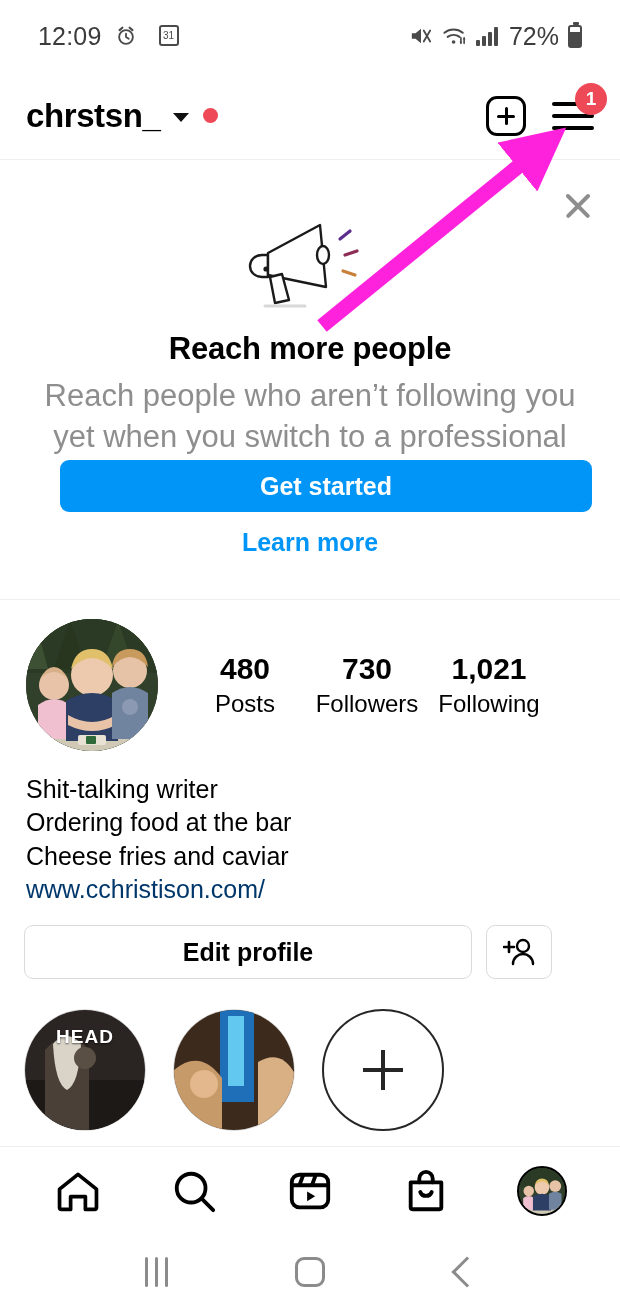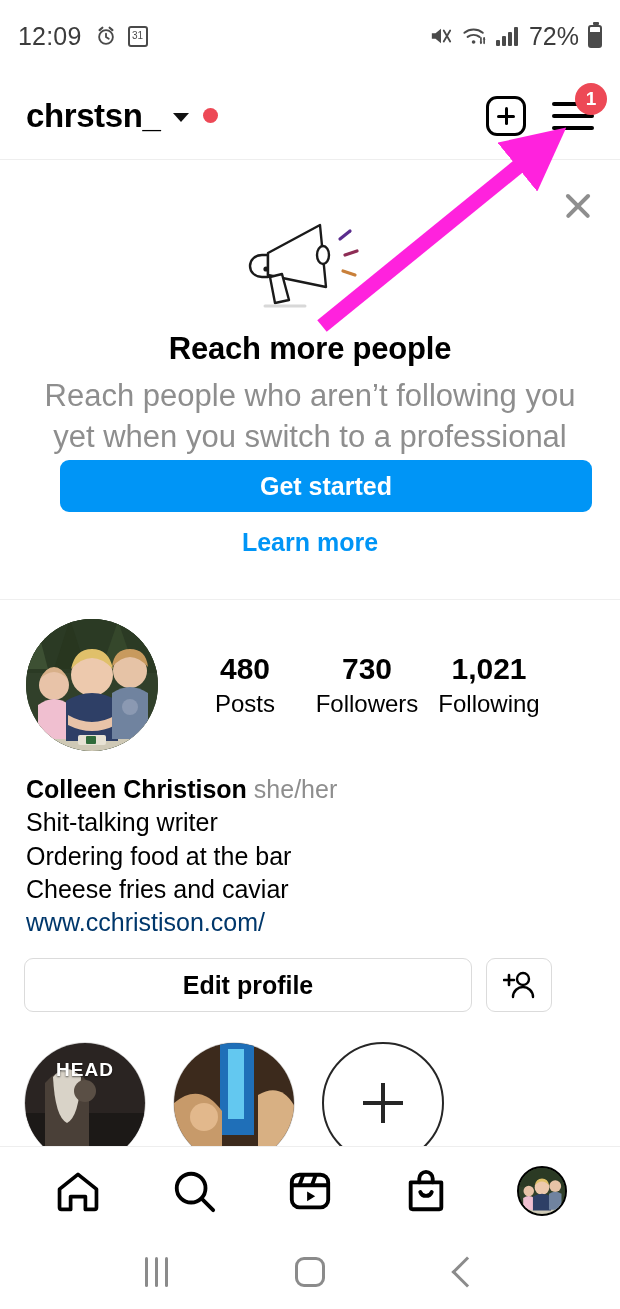--- a/index.html
+++ b/index.html
@@ -13,27 +13,27 @@
     position: relative;
     width: 620px; height: 1309px;
     background: #ffffff;
   }
 
   
   .statusbar {
     position: absolute; top: 0; left: 0;
     width: 620px; height: 72px;
     display: flex; align-items: center;
-    padding: 0 18px;
+    padding: 0 38px;
   }
   .sb-time {
     font-size: 25px; color: #3c3c3c; letter-spacing: .2px;
     font-family: "Liberation Sans", sans-serif;
   }
-  .sb-left-icons { display: flex; align-items: center; gap: 11px; margin-left: 13px; }
+  .sb-left-icons { display: flex; align-items: flex-start; gap: 22px; margin-left: 13px; }
   .sb-right { margin-left: auto; display: flex; align-items: center; gap: 9px; }
   .sb-pct { font-size: 25px; color: #3c3c3c; margin-left: 2px; }
   .sb-ico { display: block; }
 
   
   .cal-icon {
     width: 20px; height: 21px; border: 2px solid #4a4a4a; border-radius: 3px;
     display: flex; align-items: center; justify-content: center;
     font-size: 10px; color: #4a4a4a; line-height: 1;
     font-family: "Liberation Sans", sans-serif;
@@ -347,24 +347,20 @@
           <div class="stat-lbl">Followers</div>
         </div>
         <div class="stat">
           <div class="stat-num">1,021</div>
           <div class="stat-lbl">Following</div>
         </div>
       </div>
     </div>
 
     <div class="bio">
-      <div class="bio-line">
-        <span class="bio-name">Colleen Christison</span>
-        <span class="bio-pron">she/her</span>
-      </div>
       <div class="bio-line">Shit-talking writer</div>
       <div class="bio-line">Ordering food at the bar</div>
       <div class="bio-line">Cheese fries and caviar</div>
       <div class="bio-web">www.cchristison.com/</div>
     </div>
 
     <div class="actions">
       <button class="btn-edit">Edit profile</button>
       <div class="btn-adduser">
         <svg width="32" height="30" viewBox="0 0 32 30">

